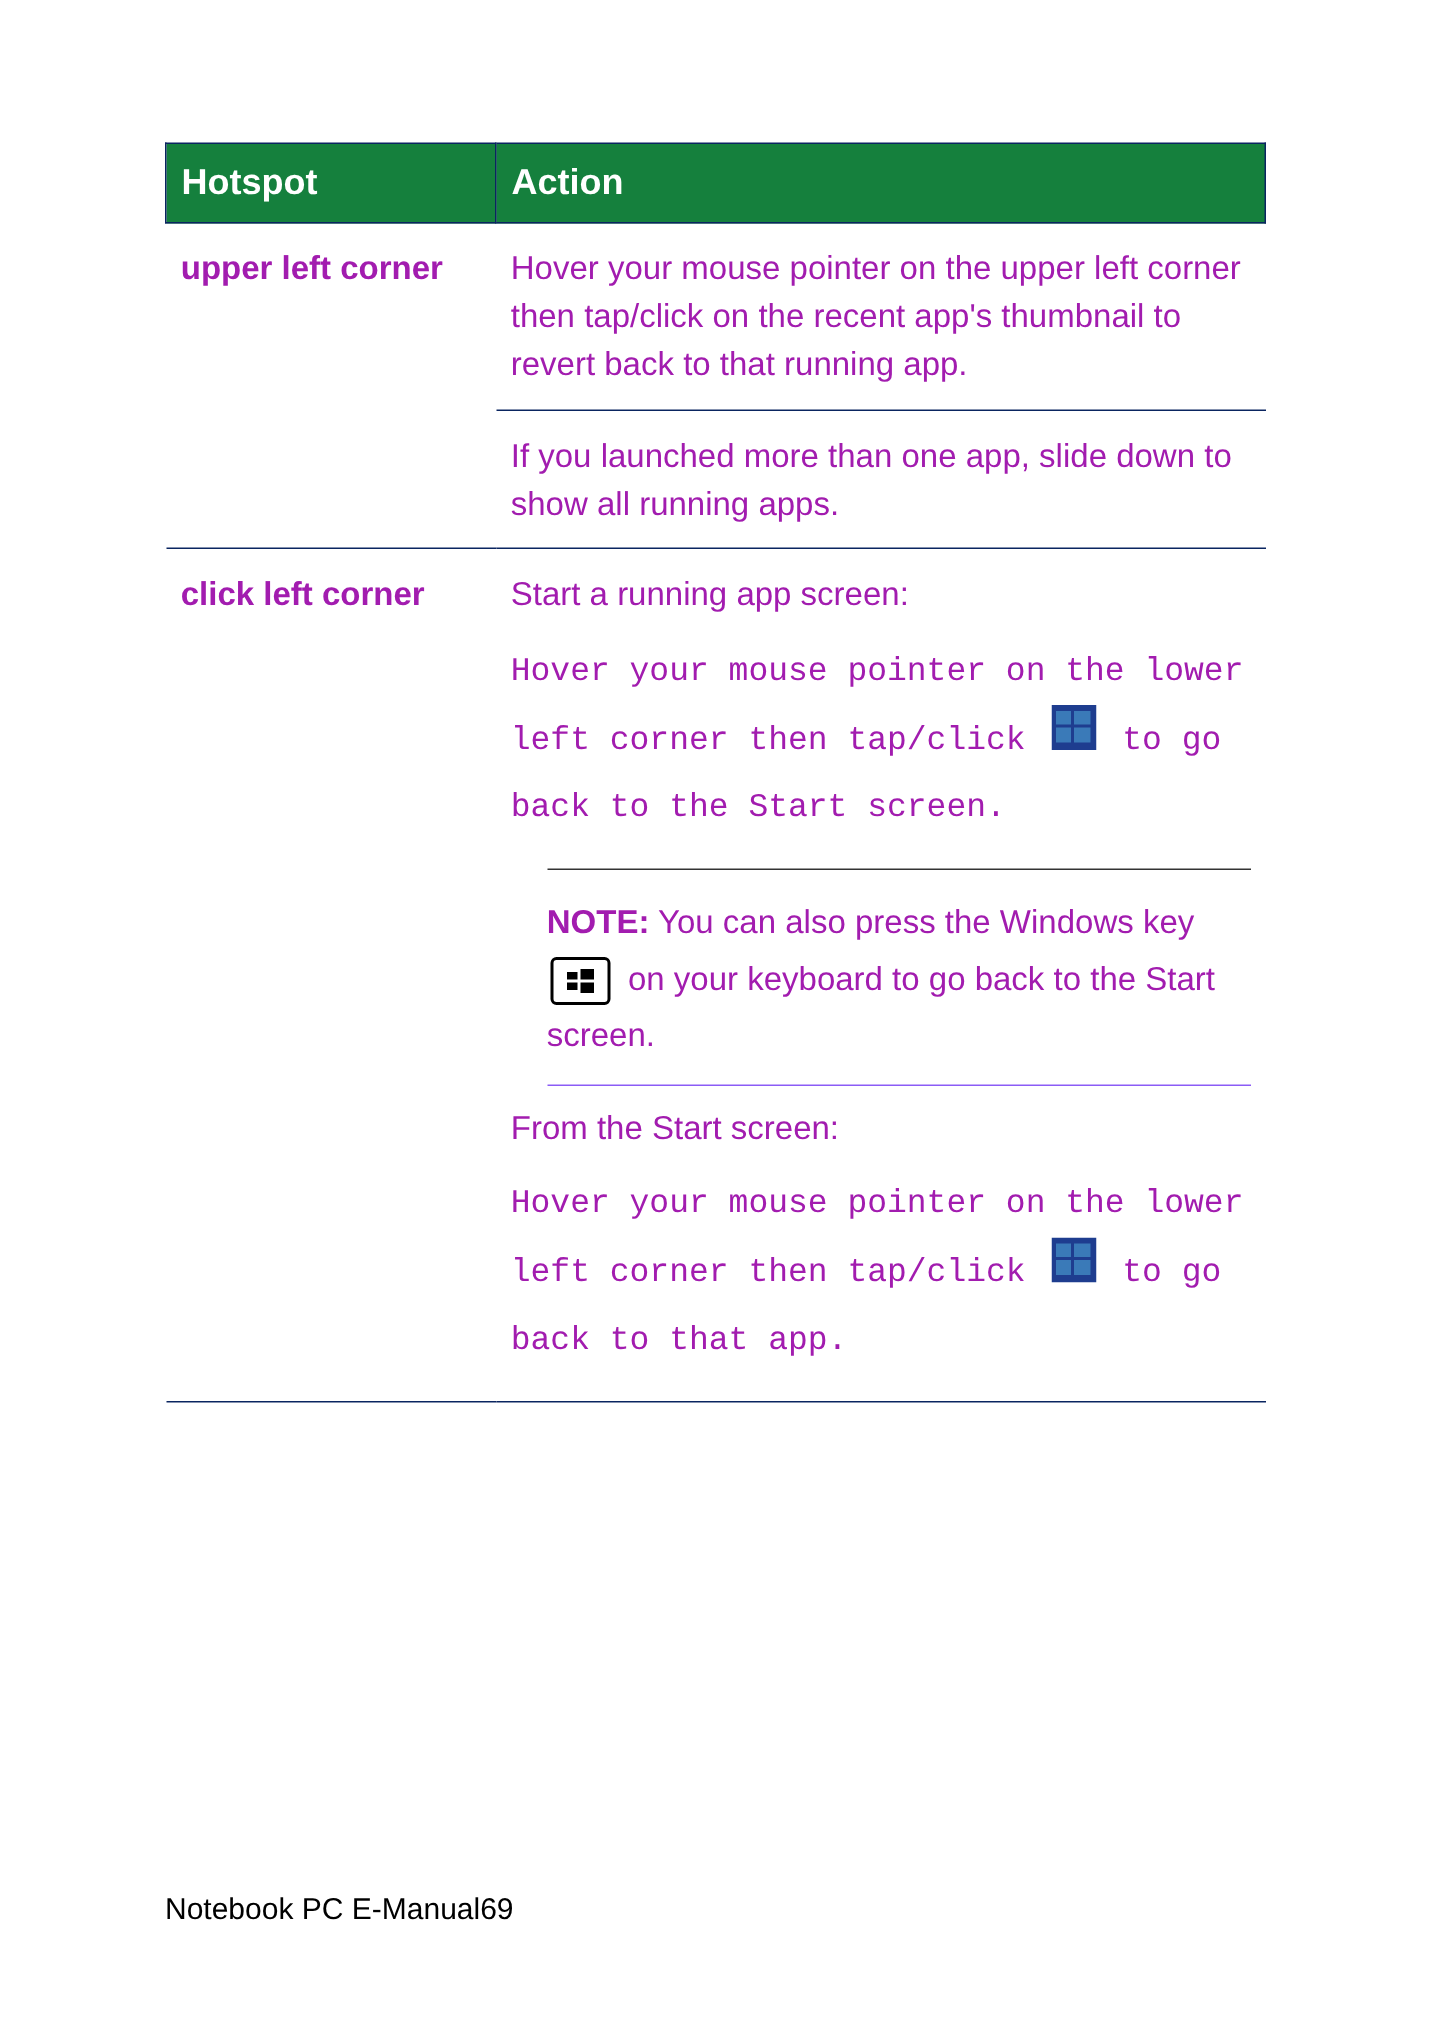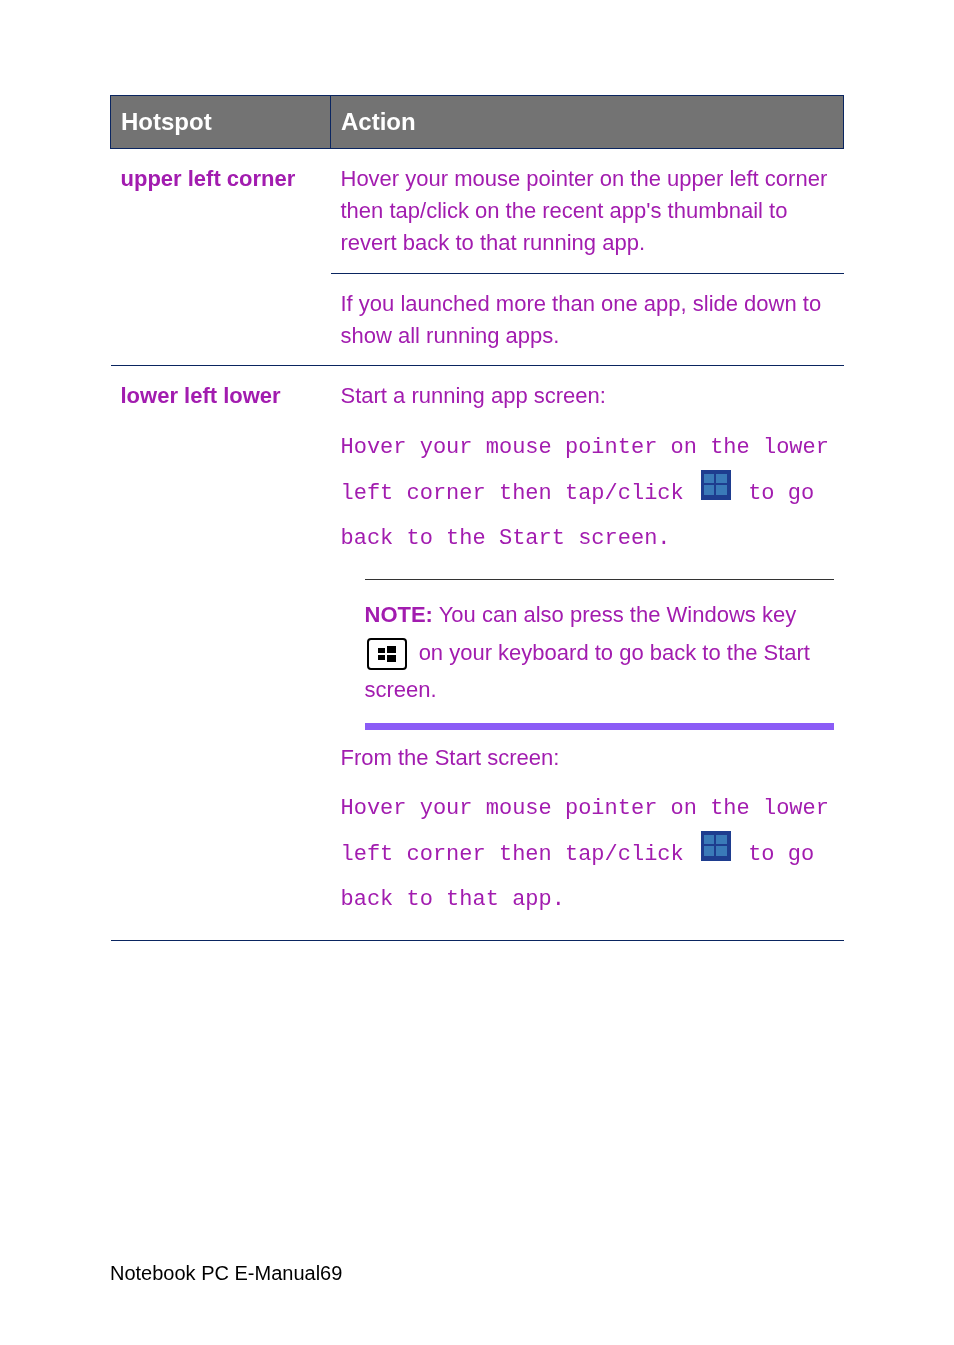--- a/index.html
+++ b/index.html
@@ -11,21 +11,21 @@
       position: relative;
     }
     .page {
       padding: 95px 110px 0 110px;
     }
     table {
       width: 100%;
       border-collapse: collapse;
     }
     th {
-      background: #737373;
+      background: #15803d;
       color: #fff;
       font-weight: bold;
       text-align: left;
       padding: 12px 10px;
       font-size: 24px;
       border: 1px solid #0a2560;
     }
     th.hotspot { width: 220px; }
     td {
       padding: 14px 10px;
@@ -33,21 +33,21 @@
       color: #a21caf;
       line-height: 1.45;
       vertical-align: top;
     }
     td.label { font-weight: bold; }
     tr.sep-top td { border-top: 1px solid #0a2560; }
     tr.sep-bottom td { border-bottom: 1px solid #0a2560; padding-bottom: 18px; }
     .note-box {
       margin: 18px 0 12px 24px;
       border-top: 1px solid #333;
-      border-bottom: 7px solid #8b5cf6;
+      border-bottom: 1px solid #8b5cf6;
       padding: 16px 0 14px 0;
       font-size: 22px;
       line-height: 1.7;
     }
     .note-label { font-weight: bold; }
     .tile-icon {
       display: inline-block;
       vertical-align: middle;
       margin: 0 4px;
     }
@@ -84,21 +84,21 @@
     </thead>
     <tbody>
       <tr>
         <td class="label" rowspan="2">upper left corner</td>
         <td>Hover your mouse pointer on the upper left corner then tap/click on the recent app's thumbnail to revert back to that running app.</td>
       </tr>
       <tr class="sep-top">
         <td>If you launched more than one app, slide down to show all running apps.</td>
       </tr>
       <tr class="sep-top sep-bottom">
-        <td class="label">lower left lower</td>
+        <td class="label">click left corner</td>
         <td>
           <div>Start a running app screen:</div>
           <div class="iline" style="margin-top:14px;">
             <span>Hover your mouse pointer on the lower left corner then tap/click </span>
             <span class="tile-icon">
               <svg width="30" height="30" viewBox="0 0 30 30">
                 <rect x="0" y="0" width="30" height="30" fill="#1e3d8f"></rect>
                 <rect x="3" y="4" width="10" height="9" fill="#3a7ab8"></rect>
                 <rect x="15" y="4" width="11" height="9" fill="#3a7ab8"></rect>
                 <rect x="3" y="15" width="10" height="10" fill="#3a7ab8"></rect>

